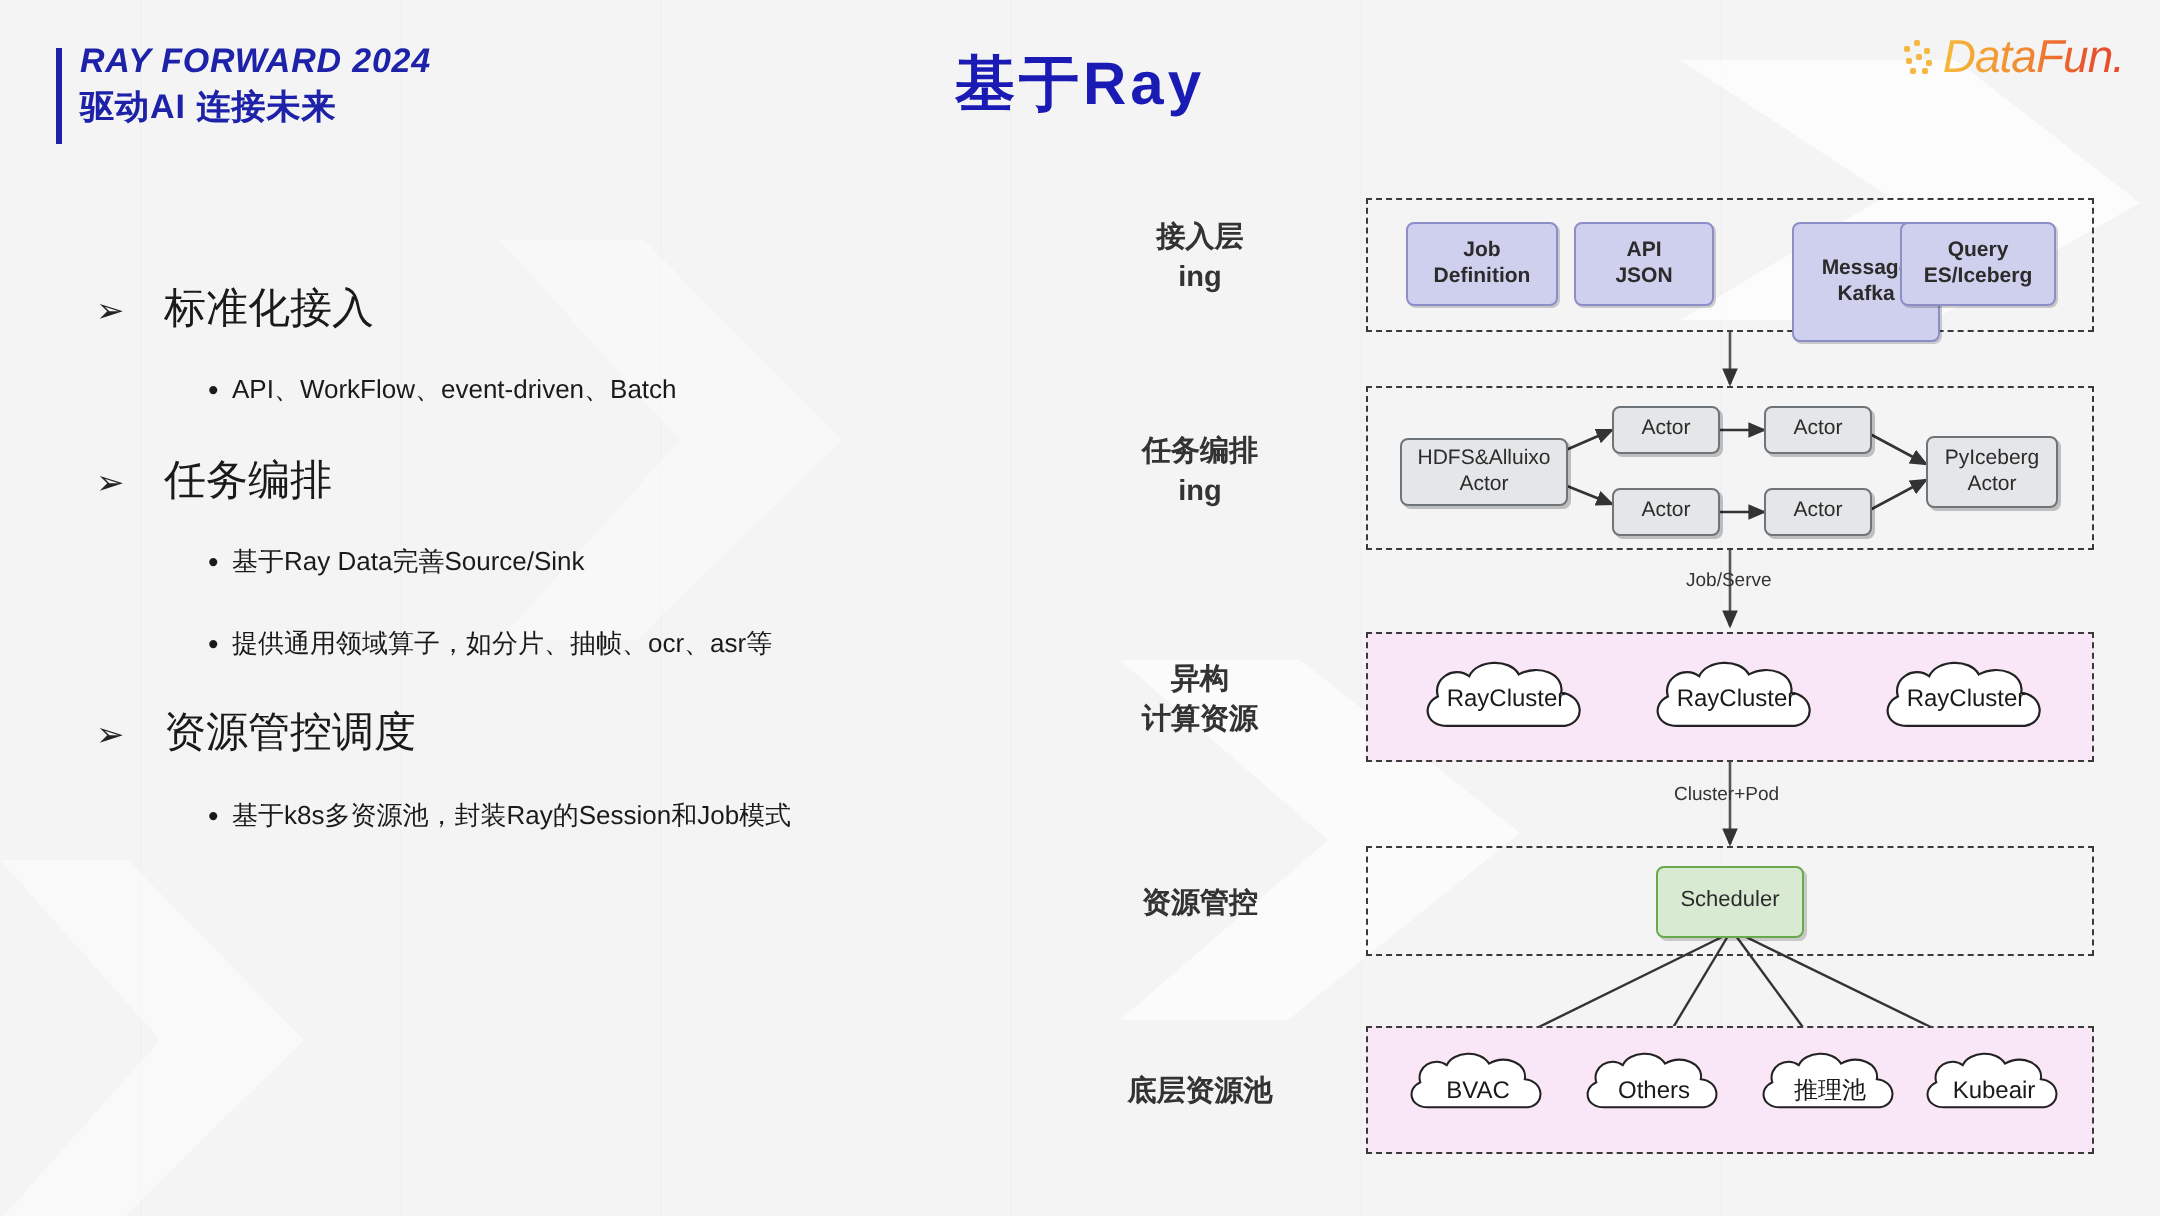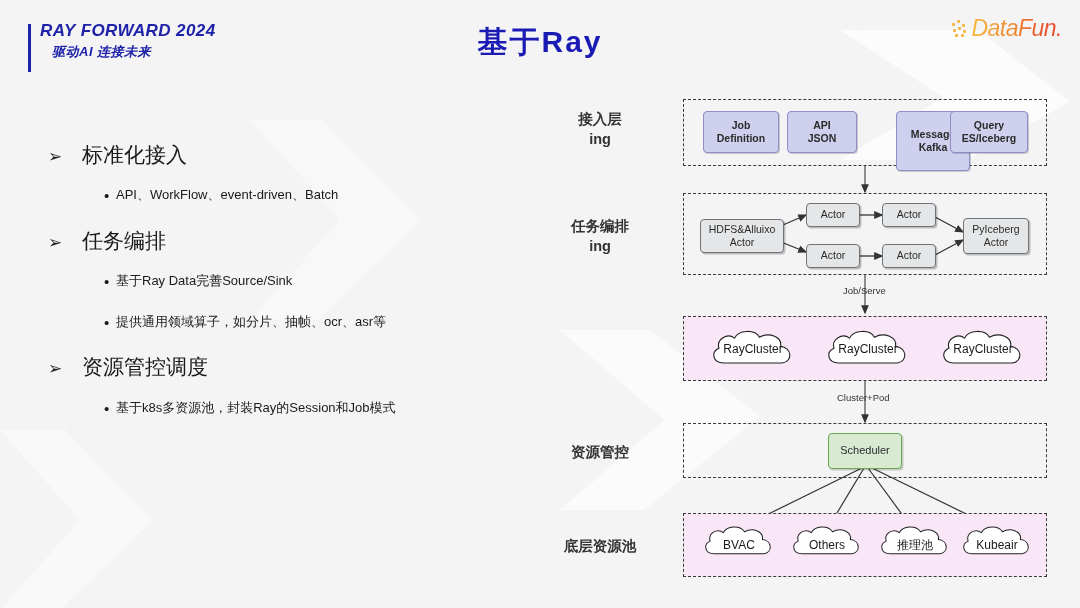--- a/index.html
+++ b/index.html
@@ -59,24 +59,23 @@
     margin-left: 12px;
     font-style: italic;
     font-weight: bold;
     font-size: 17px;
     letter-spacing: 0.4px;
     color: #1d22a8;
     line-height: 1.35;
     white-space: nowrap;
   }
   .brand-cn {
-    margin-left: 24px;
-    font-style: italic;
+    margin-left: 12px;
     font-weight: bold;
-    font-size: 13px;
+    font-size: 17px;
     letter-spacing: 0.5px;
     color: #1d22a8;
     line-height: 1.35;
     white-space: nowrap;
   }
   .slide-title {
     position: absolute;
     left: 0;
     right: 0;
     top: 22px;
@@ -353,20 +352,22 @@
 Actor</div>
     <div class="node gray" style="left:806px;top:203px;width:54px;height:24px">Actor</div>
     <div class="node gray" style="left:806px;top:244px;width:54px;height:24px">Actor</div>
     <div class="node gray" style="left:882px;top:203px;width:54px;height:24px">Actor</div>
     <div class="node gray" style="left:882px;top:244px;width:54px;height:24px">Actor</div>
     <div class="node gray" style="left:963px;top:218px;width:66px;height:36px">PyIceberg
 Actor</div>
 
     <div class="edge-label" style="left:843px;top:285px">Job/Serve</div>
 
+    <div class="layer-label" style="left:540px;top:331px">异构
+计算资源</div>
     <div class="dash-box pink" style="left:683px;top:316px;width:364px;height:65px"></div>
 
     <div class="cloud" style="left:707px;top:328px;width:92px;height:42px">
       <svg viewBox="0 0 100 46" preserveAspectRatio="none">
           <path d="M18,38 C6,38 4,26 13,22 C10,12 22,5 30,11 C34,2 52,1 57,10 C68,4 82,10 80,20 C92,21 94,36 82,38 z" fill="#fff" stroke="#222" stroke-width="1.2"></path>
         </svg>
       <span>RayCluster</span>
     </div>
     <div class="cloud" style="left:822px;top:328px;width:92px;height:42px">
       <svg viewBox="0 0 100 46" preserveAspectRatio="none">

